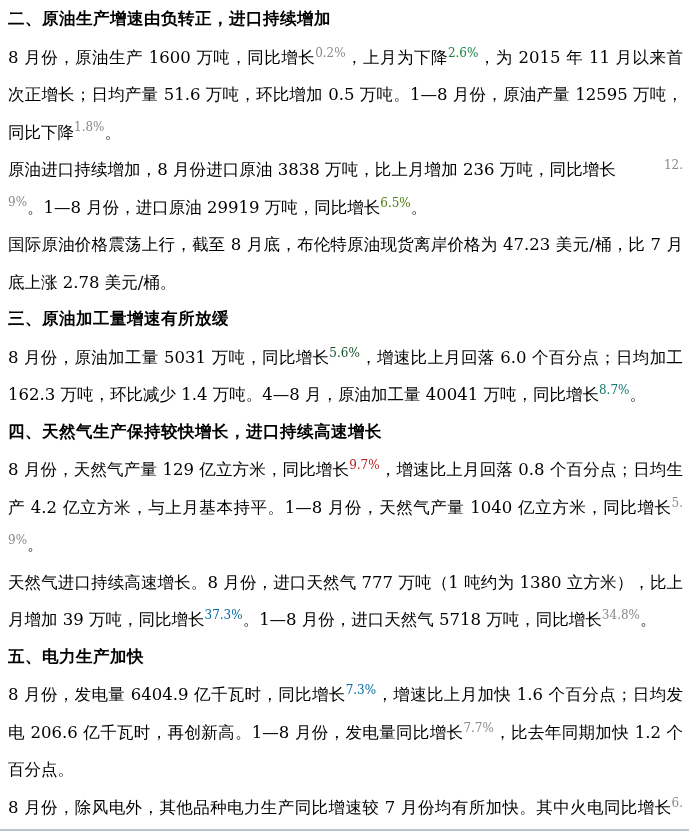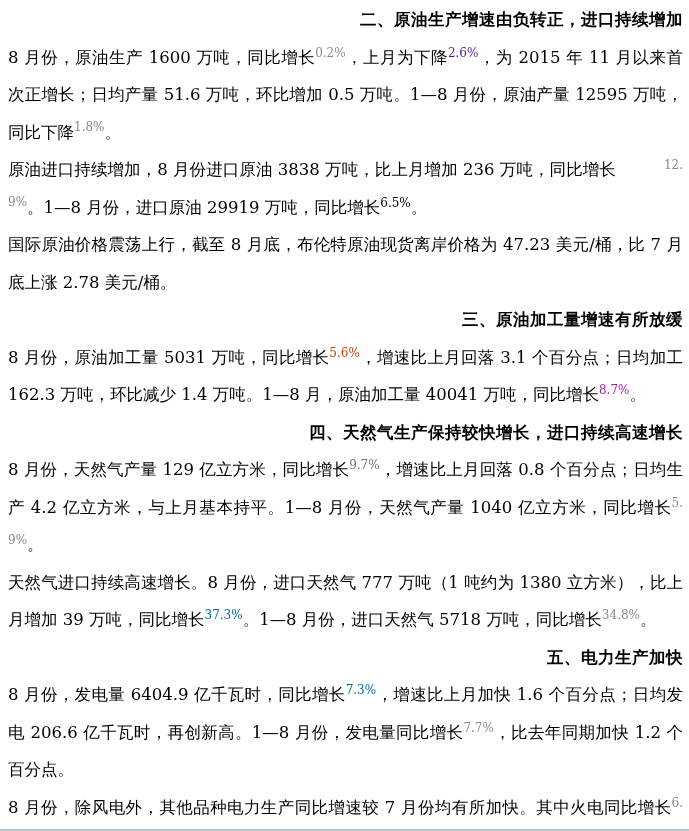--- a/index.html
+++ b/index.html
@@ -12,27 +12,26 @@
     height: 831px;
     position: relative;
     overflow: hidden;
     font-family: "DejaVu Serif", "Liberation Serif", serif;
     color: #000000;
   }
   #doc {
     padding: 1px 6px 0 8px;
   }
   .sec-heading {
-    font-family: Liberation Sans, sans-serif;
+    font-family: Liberation Mono, monospace;
     font-weight: bold;
     font-size: 16.5px;
     line-height: 37.5px;
     margin: 0;
     letter-spacing: 0.5px;
-    text-align: right;
   }
   .para {
     font-size: 16.5px;
     line-height: 37.5px;
     margin: 0;
     text-align: justify;
     word-break: break-all;
   }
   sup.pct {
     color: #8a8a8a;
@@ -48,25 +47,25 @@
     width: 100%;
     height: 2px;
     background: #b7c5d1;
   }
 </style>
 </head>
 <body>
 
 <main id="doc">
     <h2 class="sec-heading">二、原油生产增速由负转正，进口持续增加</h2>
-    <p class="para"><span>8 月份，原油生产 1600 万吨，同比增长</span><sup class="pct" style="color: rgb(138, 138, 138);">0.2%</sup><span>，上月为下降</span><sup class="pct" style="color: #4c1d95;">2.6%</sup><span>，为 2015 年 11 月以来首次正增长；日均产量 51.6 万吨，环比增加 0.5 万吨。1—8 月份，原油产量 12595 万吨，同比下降</span><sup class="pct" style="color: rgb(138, 138, 138); margin-top: 40px;">1.8%</sup><span>。</span></p>
-    <p class="para"><span>原油进口持续增加，8 月份进口原油 3838 万吨，比上月增加 236 万吨，同比增长</span><sup class="pct" style="color: rgb(138, 138, 138); margin-left: 48px;">12.9%</sup><span>。1—8 月份，进口原油 29919 万吨，同比增长</span><sup class="pct" style="color: #000000;">6.5%</sup><span>。</span></p>
+    <p class="para"><span>8 月份，原油生产 1600 万吨，同比增长</span><sup class="pct" style="color: rgb(138, 138, 138);">0.2%</sup><span>，上月为下降</span><sup class="pct" style="color: #15803d;">2.6%</sup><span>，为 2015 年 11 月以来首次正增长；日均产量 51.6 万吨，环比增加 0.5 万吨。1—8 月份，原油产量 12595 万吨，同比下降</span><sup class="pct" style="color: rgb(138, 138, 138); margin-top: 40px;">1.8%</sup><span>。</span></p>
+    <p class="para"><span>原油进口持续增加，8 月份进口原油 3838 万吨，比上月增加 236 万吨，同比增长</span><sup class="pct" style="color: rgb(138, 138, 138); margin-left: 48px;">12.9%</sup><span>。1—8 月份，进口原油 29919 万吨，同比增长</span><sup class="pct" style="color: #4d7c0f;">6.5%</sup><span>。</span></p>
     <p class="para"><span>国际原油价格震荡上行，截至 8 月底，布伦特原油现货离岸价格为 47.23 美元/桶，比 7 月底上涨 2.78 美元/桶。</span></p>
     <h2 class="sec-heading">三、原油加工量增速有所放缓</h2>
-    <p class="para"><span>8 月份，原油加工量 5031 万吨，同比增长</span><sup class="pct" style="color: #c2410c;">5.6%</sup><span>，增速比上月回落 3.1 个百分点；日均加工 162.3 万吨，环比减少 1.4 万吨。1—8 月，原油加工量 40041 万吨，同比增长</span><sup class="pct" style="color: #a21caf;">8.7%</sup><span>。</span></p>
+    <p class="para"><span>8 月份，原油加工量 5031 万吨，同比增长</span><sup class="pct" style="color: #14532d;">5.6%</sup><span>，增速比上月回落 6.0 个百分点；日均加工 162.3 万吨，环比减少 1.4 万吨。4—8 月，原油加工量 40041 万吨，同比增长</span><sup class="pct" style="color: #0f766e;">8.7%</sup><span>。</span></p>
     <h2 class="sec-heading">四、天然气生产保持较快增长，进口持续高速增长</h2>
-    <p class="para"><span>8 月份，天然气产量 129 亿立方米，同比增长</span><sup class="pct" style="color: #737373;">9.7%</sup><span>，增速比上月回落 0.8 个百分点；日均生产 4.2 亿立方米，与上月基本持平。1—8 月份，天然气产量 1040 亿立方米，同比增长</span><sup class="pct" style="color: rgb(138, 138, 138);">5.9%</sup><span>。</span></p>
+    <p class="para"><span>8 月份，天然气产量 129 亿立方米，同比增长</span><sup class="pct" style="color: #b91c1c;">9.7%</sup><span>，增速比上月回落 0.8 个百分点；日均生产 4.2 亿立方米，与上月基本持平。1—8 月份，天然气产量 1040 亿立方米，同比增长</span><sup class="pct" style="color: rgb(138, 138, 138);">5.9%</sup><span>。</span></p>
     <p class="para"><span>天然气进口持续高速增长。8 月份，进口天然气 777 万吨（1 吨约为 1380 立方米），比上月增加 39 万吨，同比增长</span><sup class="pct" style="color: #0369a1;">37.3%</sup><span>。1—8 月份，进口天然气 5718 万吨，同比增长</span><sup class="pct" style="color: rgb(138, 138, 138);">34.8%</sup><span>。</span></p>
     <h2 class="sec-heading">五、电力生产加快</h2>
     <p class="para"><span>8 月份，发电量 6404.9 亿千瓦时，同比增长</span><sup class="pct" style="color: #0369a1;">7.3%</sup><span>，增速比上月加快 1.6 个百分点；日均发电 206.6 亿千瓦时，再创新高。1—8 月份，发电量同比增长</span><sup class="pct" style="color: rgb(138, 138, 138);">7.7%</sup><span>，比去年同期加快 1.2 个百分点。</span></p>
     <p class="para"><span>8 月份，除风电外，其他品种电力生产同比增速较 7 月份均有所加快。其中火电同比增长</span><sup class="pct" style="color: rgb(138, 138, 138);">6.0%</sup></p>
   </main>
 <div class="bottom-bar"></div>
 
 </body></html>

